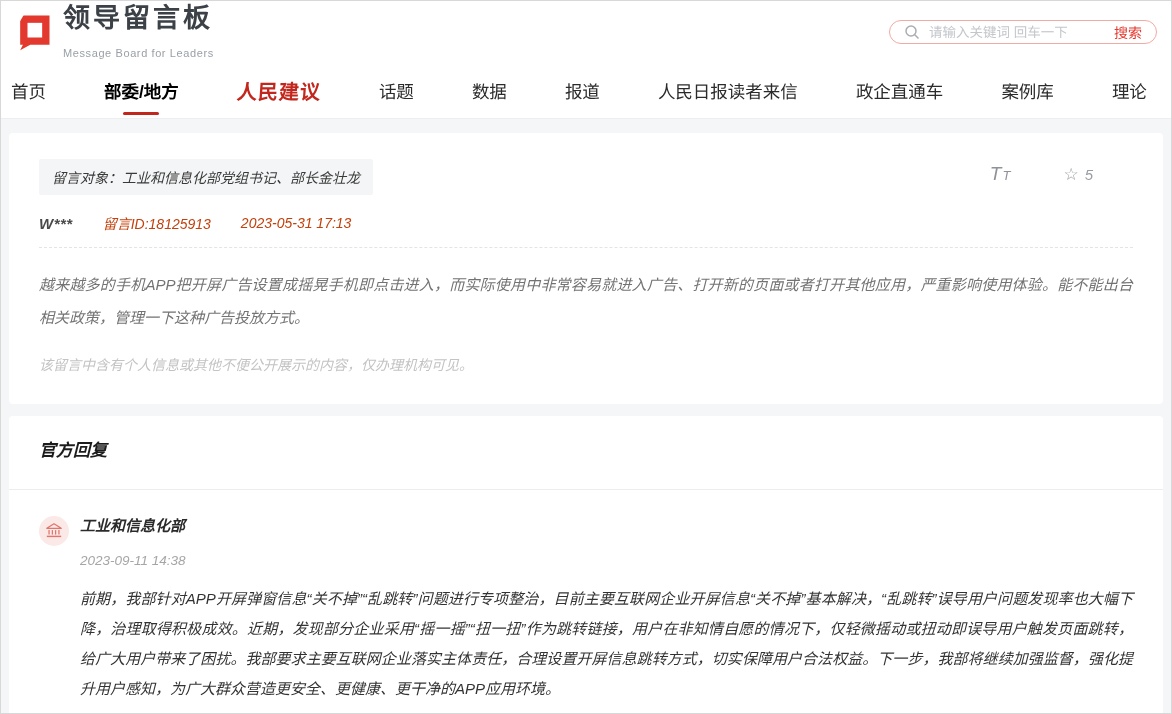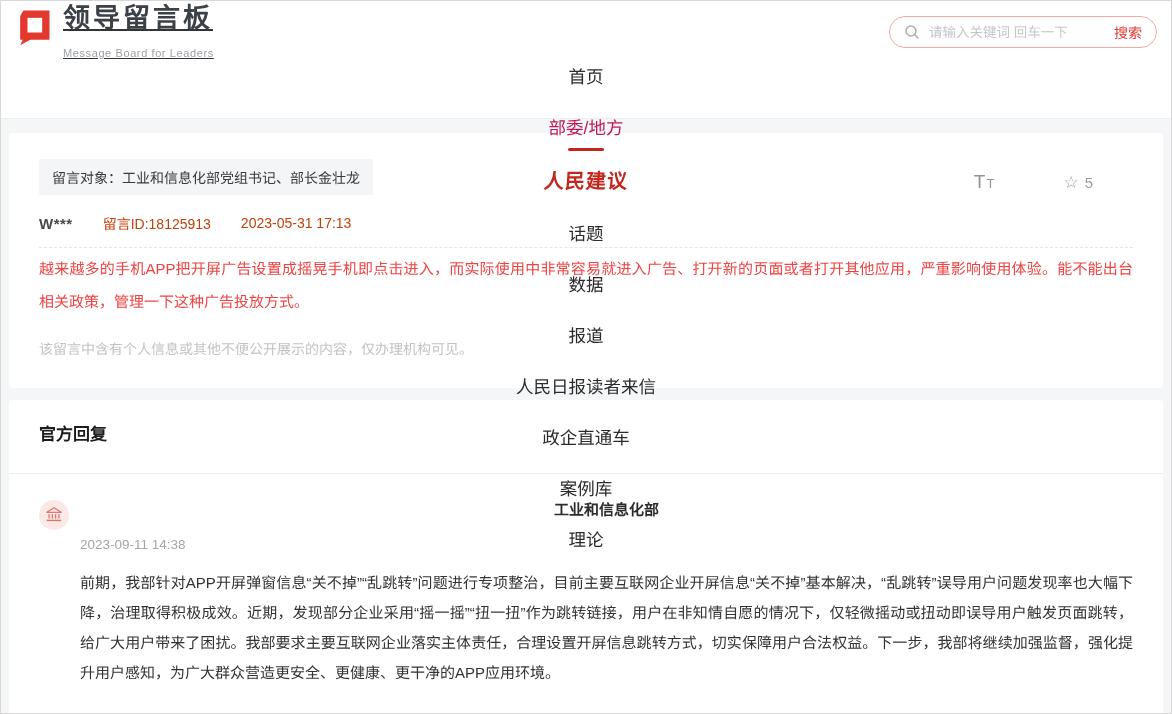--- a/index.html
+++ b/index.html
@@ -8,97 +8,97 @@
     font-family: "Liberation Sans", "DejaVu Sans", sans-serif;
     background:#fff; color:#333; overflow:hidden;
   }
   .viewport { width:1172px; height:714px; border:1px solid #d8d8d8; background:#f5f6f7; overflow:hidden; }
 
   
   .site-header {
     height:62px; background:#fff; display:flex; align-items:center;
     justify-content:space-between; padding:0 14px 0 10px;
   }
-  .logo { display:flex; align-items:flex-start; gap:8px;text-decoration:underline; }
+  .logo { display:flex; align-items:center; gap:8px; }
   .logo-mark { width:44px; height:44px; flex:0 0 auto; }
   .logo-text-wrap { display:flex; flex-direction:column; line-height:1; }
   .logo-title { font-size:27px; font-weight:700; color:#3c4147; letter-spacing:3px; }
   .logo-sub { font-size:11px; color:#9aa0a6; letter-spacing:0.6px; margin-top:16px; }
 
   .search-box {
-    width:268px; height:32px; border:1px solid #f2aaa4; border-radius:18px;
+    width:268px; height:24px; border:1px solid #f2aaa4; border-radius:18px;
     display:flex; align-items:center; padding:0 14px; background:#fff;
   }
   .search-box .mag { flex:0 0 auto; margin-right:9px; }
   .search-input {
     border:none; outline:none; flex:1; font-size:13.5px; color:#333;
     font-family:inherit; background:transparent; min-width:0;
   }
   .search-input::placeholder { color:#c3c6cb; }
   .search-btn {
     border:none; background:none; color:#e3382e; font-size:14px; cursor:pointer;
     font-family:Liberation Serif, serif; padding:0; flex:0 0 auto;
   }
 
   
   .site-nav {
     background:#fff; height:56px; display:flex; align-items:center;
-    padding:0 10px; gap:26px; border-bottom:1px solid #eceef0;flex-direction:column;
+    padding:0 10px; gap:58px; border-bottom:1px solid #eceef0;
   }
   .nav-item { font-size:17.5px; color:#2b2b2b; cursor:pointer; position:relative; white-space:nowrap; }
-  .nav-item.active { color:#be185d; font-weight:400; }
+  .nav-item.active { color:#000000; font-weight:700; }
   .nav-item.active .nav-underline {
     position:absolute; left:50%; transform:translateX(-50%); bottom:-12px;
     width:36px; height:3px; background:#c2271e; border-radius:2px;
   }
   .nav-item.brand { color:#c2271e; font-weight:700; font-size:20px; transform:skewX(-4deg); letter-spacing:1px; }
 
   
   .content { padding:14px 8px 0 8px; }
-  .card { background:#fff; border-radius:4px; }
+  .card { background:#fff; border-radius:4px;font-style:italic; }
   .card.message-card { padding:26px 30px 30px 30px; }
 
   .msg-toprow { display:flex; align-items:flex-start; justify-content:space-between; }
   .target-chip {
     background:#f4f5f6; color:#3a3a3a; font-size:14px; padding:8px 13px; border-radius:2px;
   }
-  .top-tools { display:flex; align-items:center; gap:68px; padding-right:40px; margin-top:12px; color:#8f9398; }
+  .top-tools { display:flex; align-items:center; gap:52px; padding-right:40px; margin-top:4px; color:#8f9398; }
   .tt-control { font-size:19px; color:#8f9398; cursor:pointer; letter-spacing:1px; }
   .tt-control .tt-small { font-size:13px; }
   .star-group { display:flex; align-items:center; gap:6px; font-size:15px; color:#9a9ea3; cursor:pointer; }
   .star-glyph { font-size:17px; }
 
   .title-row { display:flex; align-items:center; gap:16px; margin-top:24px; }
   .msg-title { font-size:23px; font-weight:700; color:#141414; letter-spacing:0.5px; }
   .status-badge {
     background:#fdeeec; color:#e2574e; font-size:13px; padding:4px 13px; border-radius:13px;
   }
 
   .meta-row { display:flex; align-items:center; gap:30px; margin-top:18px; }
   .author { font-size:15px; font-weight:700; color:#4a4a4a; letter-spacing:0.5px; }
   .meta-dim { font-size:14px; color:#c2410c; }
 
   .dashed-divider { border-bottom:1px dashed #e4e4e4; margin-top:14px; }
 
   .msg-body {
-    margin-top:4px; font-size:15px; color:#ef4444; line-height:33px; text-align:justify;
+    margin-top:20px; font-size:15px; color:#737373; line-height:33px; text-align:justify;
   }
   .privacy-note { margin-top:20px; font-size:14px; color:#c3c3c3; }
 
   .card.reply-card { margin-top:12px; min-height:290px; }
   .reply-header { padding:20px 30px 28px 30px; border-bottom:1px solid #ededed; }
   .reply-header h2 { font-size:17px; font-weight:700; color:#1c1c1c; }
 
   .reply-item { display:flex; padding:24px 30px 26px 30px; }
   .reply-avatar {
     width:30px; height:30px; border-radius:50%; background:#fbe9e7; flex:0 0 auto;
     display:flex; align-items:center; justify-content:center; margin-top:2px;
   }
   .reply-content { margin-left:11px; flex:1; min-width:0; }
-  .agency-name { font-size:15px; font-weight:700; color:#2b2b2b;text-align:center; }
+  .agency-name { font-size:15px; font-weight:700; color:#2b2b2b; }
   .reply-date { font-size:13.5px; color:#a6a6a6; margin-top:18px; }
   .reply-body {
     margin-top:16px; font-size:15px; color:#333; line-height:30px; text-align:justify;
   }
 </style>
 </head>
 <body>
 
 <div class="viewport">
 

